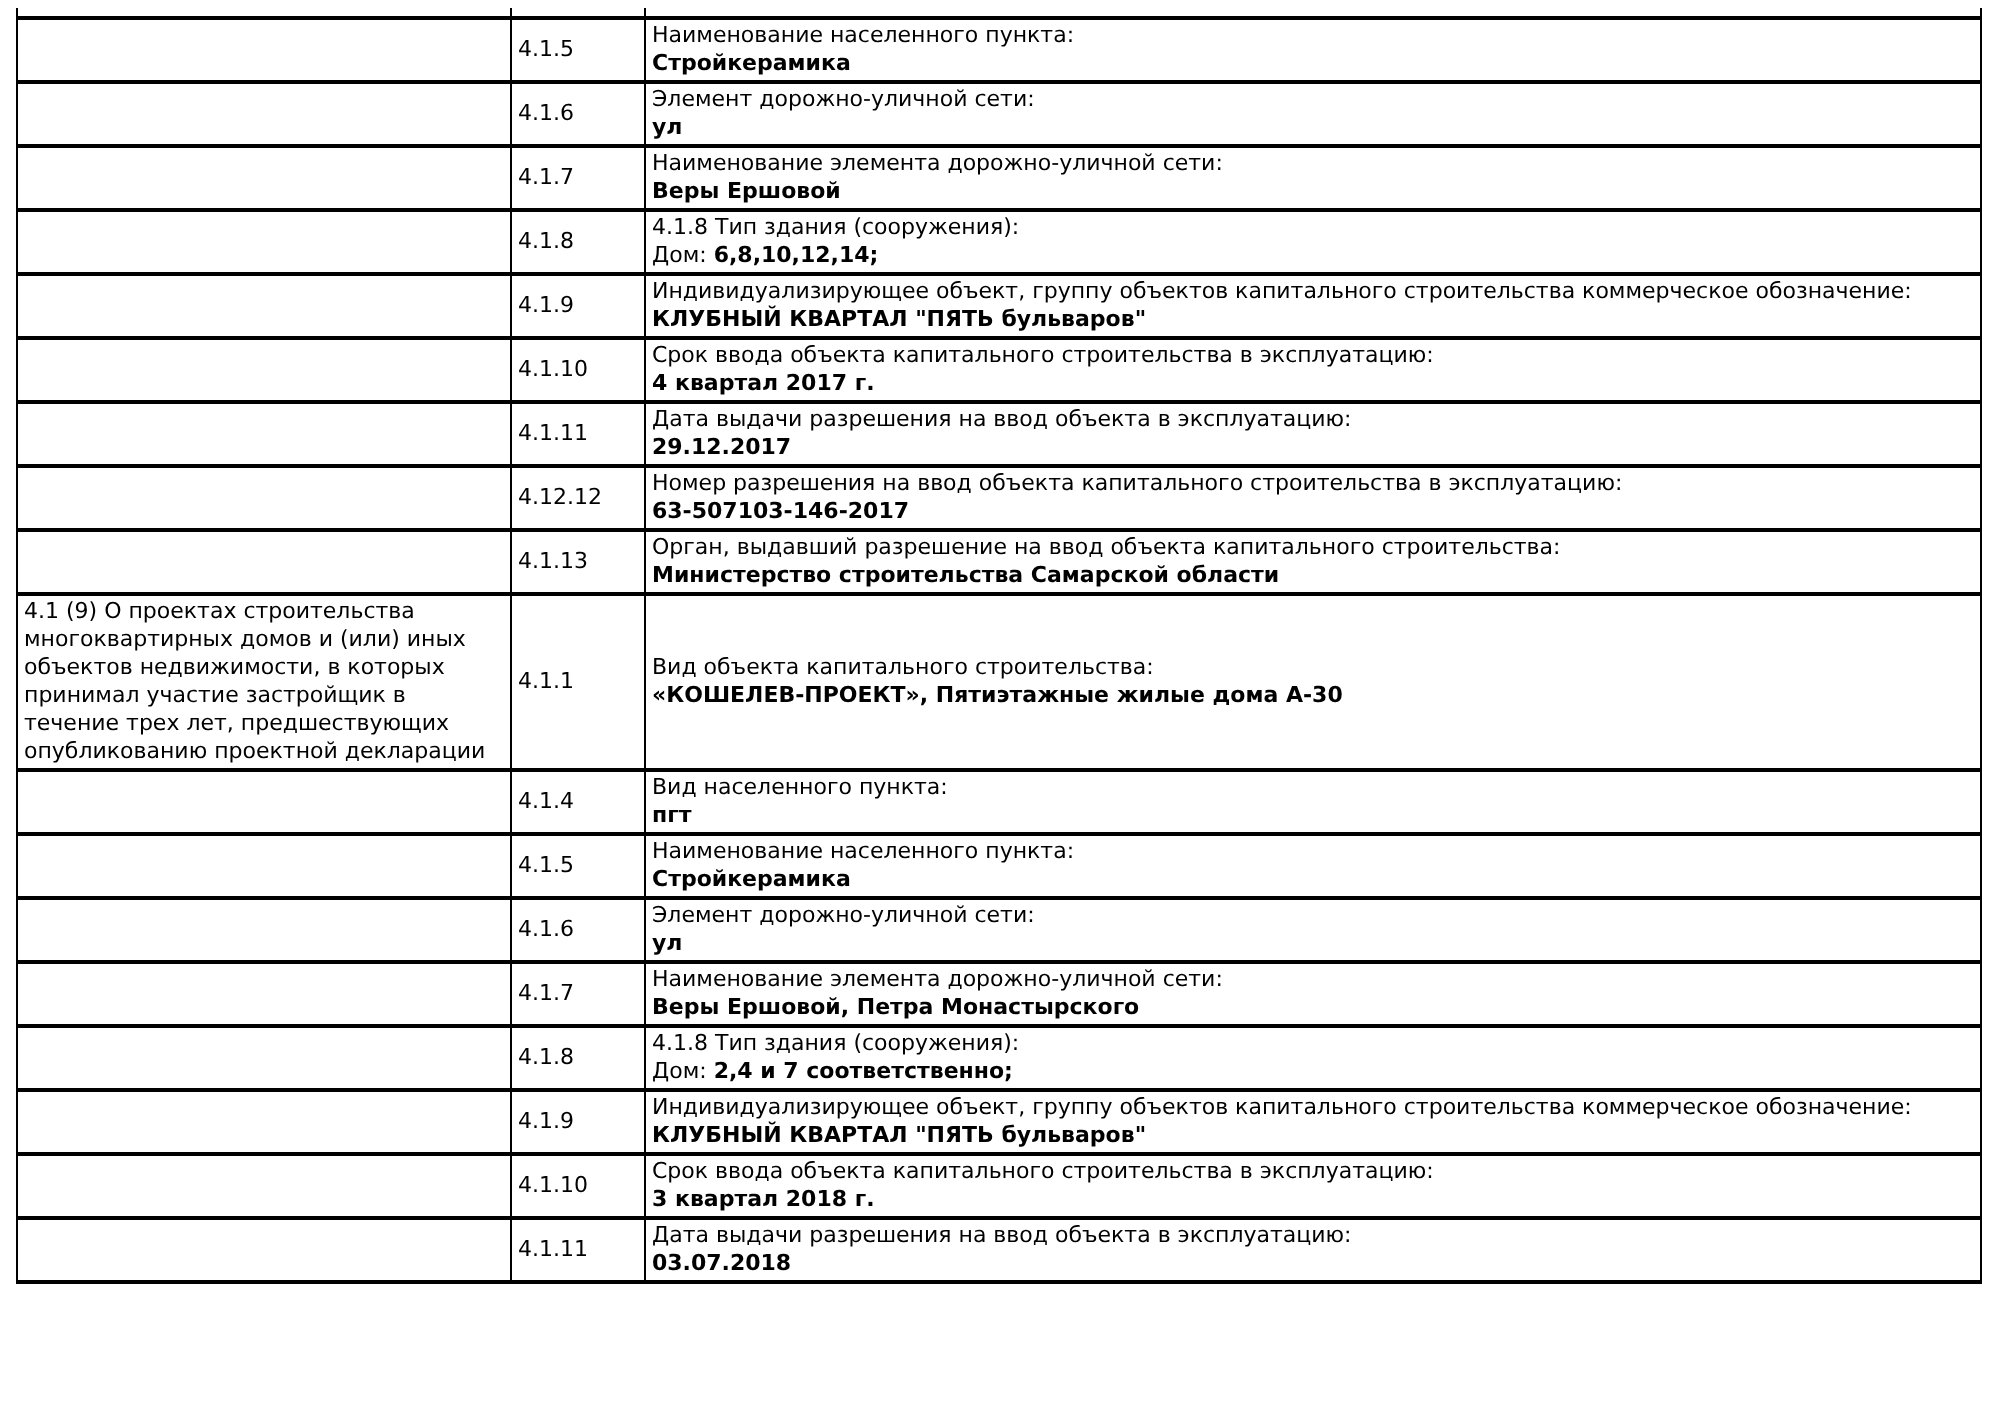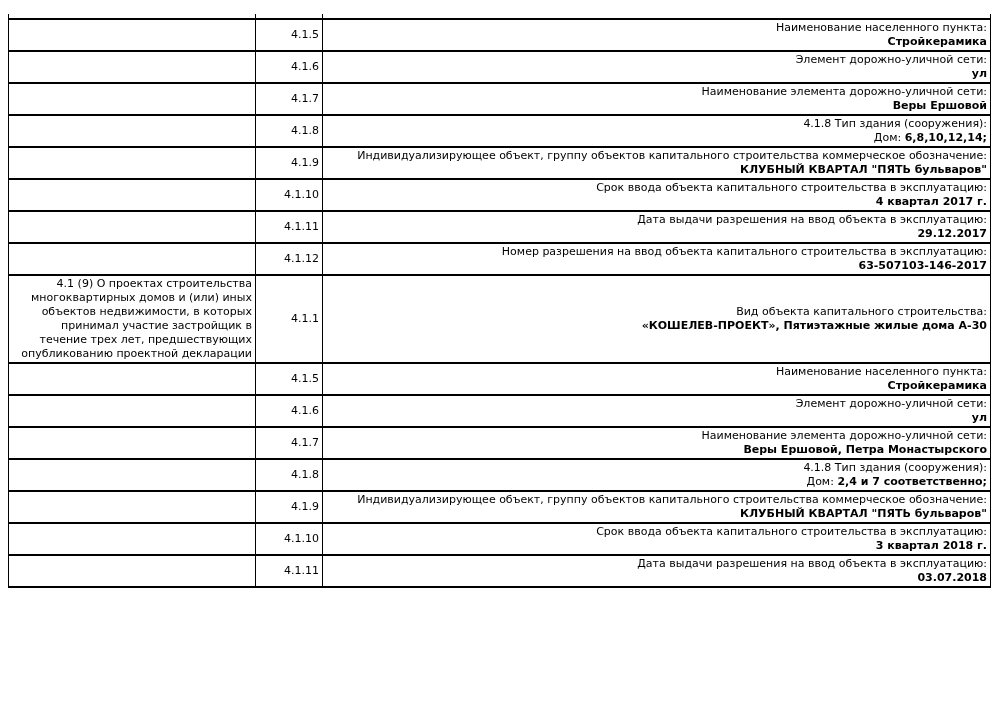--- a/index.html
+++ b/index.html
@@ -8,22 +8,21 @@
     background: #ffffff;
     width: 1000px;
     height: 707px;
     overflow: hidden;
     font-family: "DejaVu Sans", "Liberation Sans", sans-serif;
     font-size: 11px;
     color: #000000;
   }
   .doc {
     padding-left: 8px;
-    padding-top: 14px;
-    text-align: right;
+    padding-top: 4px;
   }
   table.decl {
     border-collapse: collapse;
     table-layout: fixed;
     width: 982px;
   }
   col.col-section { width: 247px; }
   col.col-code    { width: 67px;  }
   col.col-content { width: 668px; }
   td {
@@ -176,40 +175,68 @@
       <div class="field-value-line">
         <span class="field-value">29.12.2017</span>
       </div>
     </td>
   </tr>
         <tr>
     <td class="c1">
       <div class="section-label"></div>
     </td>
     <td class="c2">
-      <span>4.1.12</span>
+      <span>4.12.12</span>
     </td>
     <td class="c3">
       <div class="field-label">Номер разрешения на ввод объекта капитального строительства в эксплуатацию:</div>
       <div class="field-value-line">
         <span class="field-value">63-507103-146-2017</span>
       </div>
     </td>
   </tr>
         <tr>
     <td class="c1">
+      <div class="section-label"></div>
+    </td>
+    <td class="c2">
+      <span>4.1.13</span>
+    </td>
+    <td class="c3">
+      <div class="field-label">Орган, выдавший разрешение на ввод объекта капитального строительства:</div>
+      <div class="field-value-line">
+        <span class="field-value">Министерство строительства Самарской области</span>
+      </div>
+    </td>
+  </tr>
+        <tr>
+    <td class="c1">
       <div class="section-label">4.1 (9) О проектах строительства многоквартирных домов и (или) иных объектов недвижимости, в которых принимал участие застройщик в течение трех лет, предшествующих опубликованию проектной декларации</div>
     </td>
     <td class="c2">
       <span>4.1.1</span>
     </td>
     <td class="c3">
       <div class="field-label">Вид объекта капитального строительства:</div>
       <div class="field-value-line">
         <span class="field-value">«КОШЕЛЕВ-ПРОЕКТ», Пятиэтажные жилые дома А-30</span>
+      </div>
+    </td>
+  </tr>
+        <tr>
+    <td class="c1">
+      <div class="section-label"></div>
+    </td>
+    <td class="c2">
+      <span>4.1.4</span>
+    </td>
+    <td class="c3">
+      <div class="field-label">Вид населенного пункта:</div>
+      <div class="field-value-line">
+        <span class="field-value">пгт</span>
       </div>
     </td>
   </tr>
         <tr>
     <td class="c1">
       <div class="section-label"></div>
     </td>
     <td class="c2">
       <span>4.1.5</span>
     </td>

